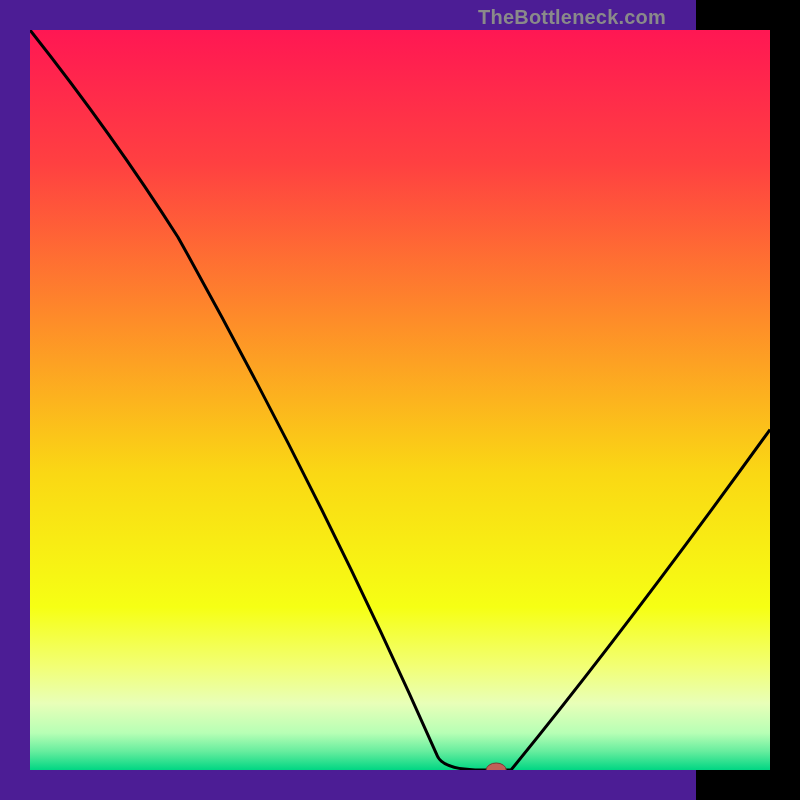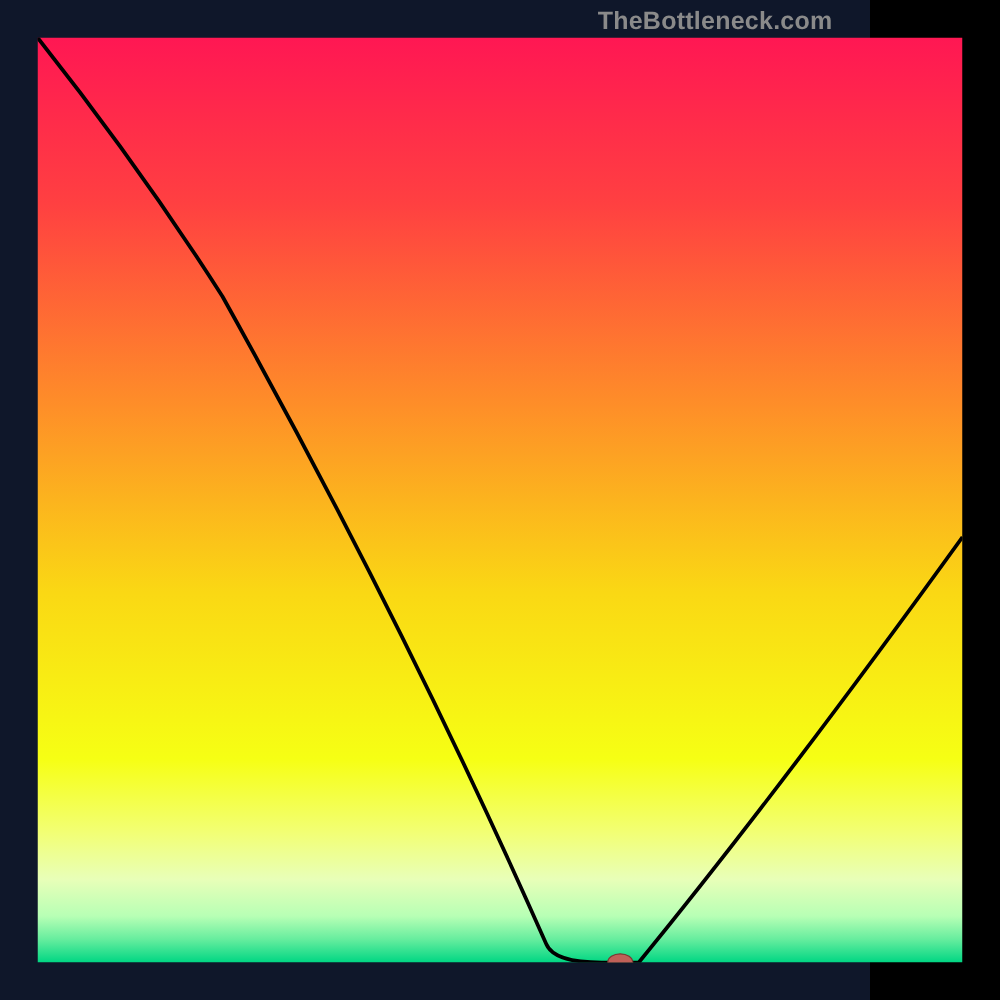--- a/index.html
+++ b/index.html
@@ -7,21 +7,21 @@
     padding: 0;
     width: 800px;
     height: 800px;
     background: #000;
     overflow: hidden;
   }
   .frame {
     position: relative;
     width: 696px;
     height: 800px;
-    background: #0f172a;
+    background: #4c1d95;
   }
   .plot {
     position: absolute;
     left: 30px;
     top: 30px;
     width: 740px;
     height: 740px;
   }
   .watermark {
     position: absolute;

